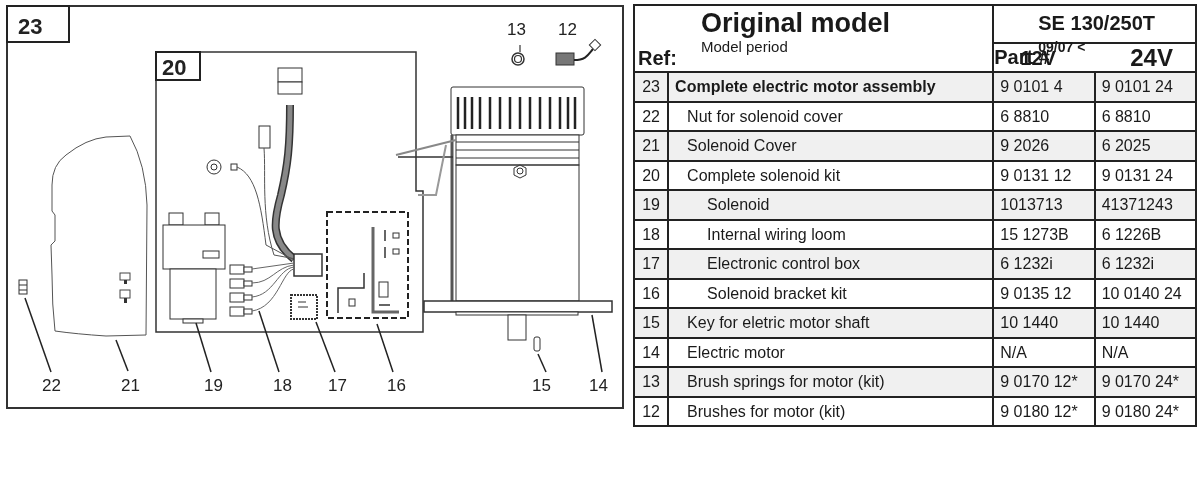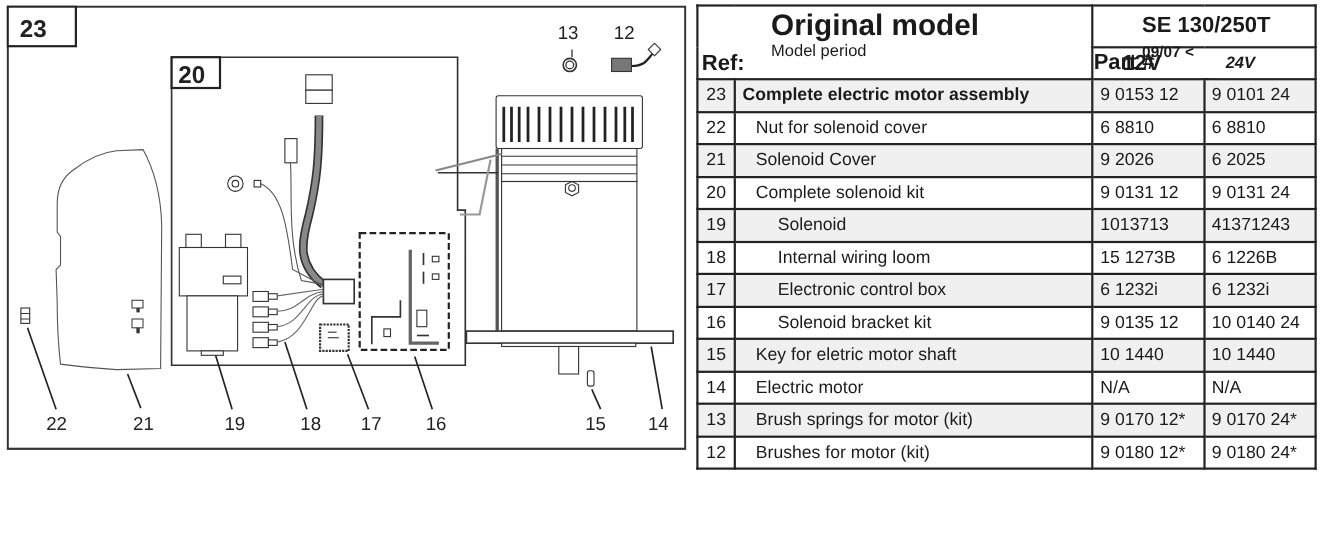--- a/index.html
+++ b/index.html
@@ -22,21 +22,21 @@
   .hdr-left { position:relative; height:106px; vertical-align:top; padding:0 !important; }
   .hdr-title { position:absolute; left:66px; top:6px; font-size:27px; font-weight:bold; line-height:22px; }
   .hdr-sub { position:absolute; left:66px; top:32px; font-size:15px; font-weight:normal; line-height:18px; }
   .hdr-ref { position:absolute; left:3px; bottom:2px; font-size:20px; font-weight:bold; line-height:22px; }
   .hdr-model { height:55px; vertical-align:top; padding:4px !important; position:relative; }
   .hdr-model-name { position:absolute; left:44px; top:6px; font-size:20px; font-weight:bold; line-height:22px; }
   .hdr-model-period { position:absolute; left:44px; top:33px; font-size:14px; font-weight:bold; line-height:16px; }
   .hdr-part { height:50px; vertical-align:top; padding:0 !important; position:relative; }
   .hdr-part-label { position:absolute; left:0; right:0; top:2px; font-size:20px; font-weight:bold; line-height:22px; }
   .hdr-v12 { position:absolute; left:26px; bottom:2px; font-size:20px; font-weight:bold; line-height:22px; }
-  .hdr-v24 { position:absolute; left:120px; bottom:2px; font-size:15px; font-weight:bold; line-height:22px;font-style:italic; }
+  .hdr-v24 { position:absolute; left:136px; bottom:2px; font-size:24px; font-weight:bold; line-height:22px; }
   .hdr-split { position:absolute; left:102px; top:27px; bottom:0; width:2.5px; background:#222; }
   .bold { font-weight:bold; }
   .ind1 { padding-left:18px !important; }
   .ind2 { padding-left:38px !important; }
 </style>
 </head>
 <body>
 
 <div id="diagram">
 <svg width="618" height="404" viewBox="0 0 618 404" xmlns="http://www.w3.org/2000/svg">
@@ -205,21 +205,21 @@
       <td class="hdr-part" colspan="2">
         <span class="hdr-part-label">Part #</span>
         <span class="hdr-v12">12V</span>
         <span class="hdr-split"></span>
         <span class="hdr-v24">24V</span>
       </td>
     </tr>
   <tr class="shade">
         <td class="ref">23</td>
         <td class="desc bold">Complete electric motor assembly</td>
-        <td class="p12">9 0153 12</td>
+        <td class="p12">9 0101 4</td>
         <td class="p24">9 0101 24</td>
       </tr>
       <tr>
         <td class="ref">22</td>
         <td class="desc ind1">Nut for solenoid cover</td>
         <td class="p12">6 8810</td>
         <td class="p24">6 8810</td>
       </tr>
       <tr class="shade">
         <td class="ref">21</td>

